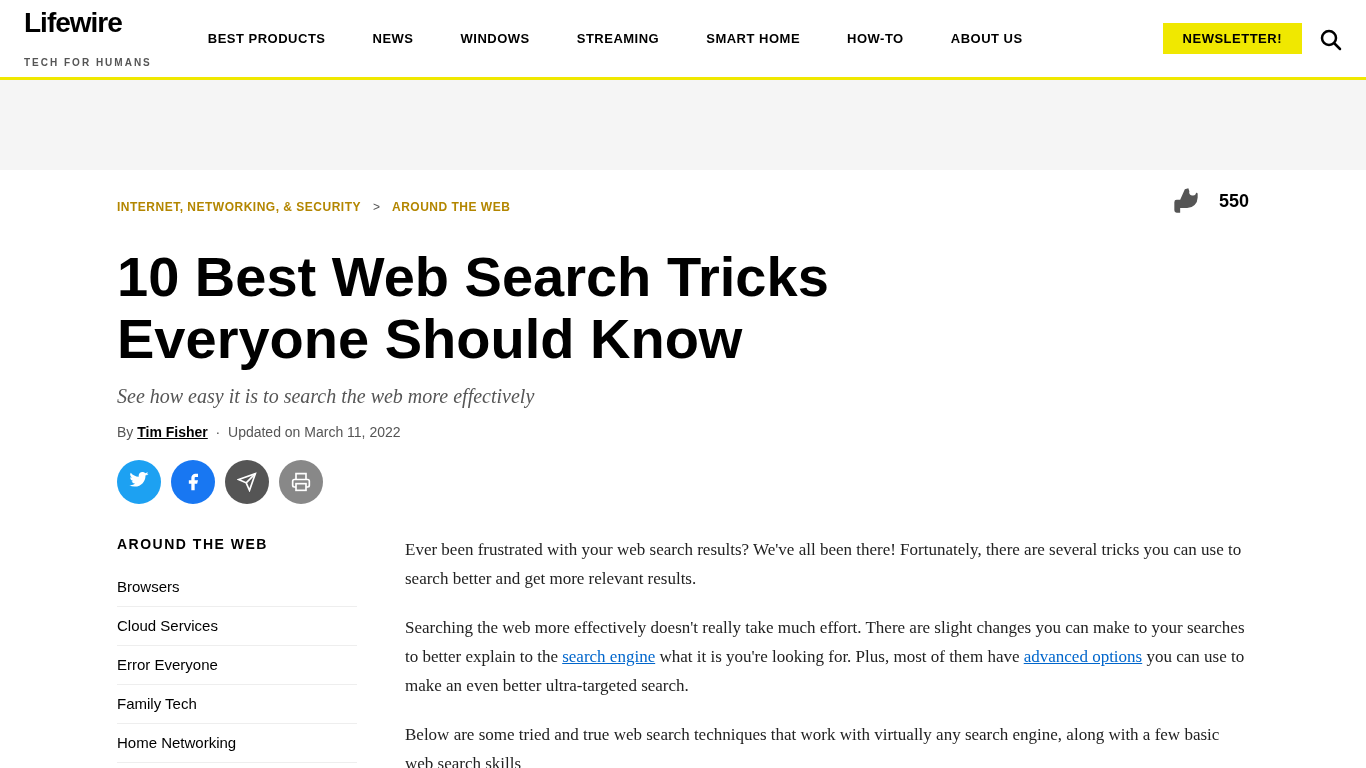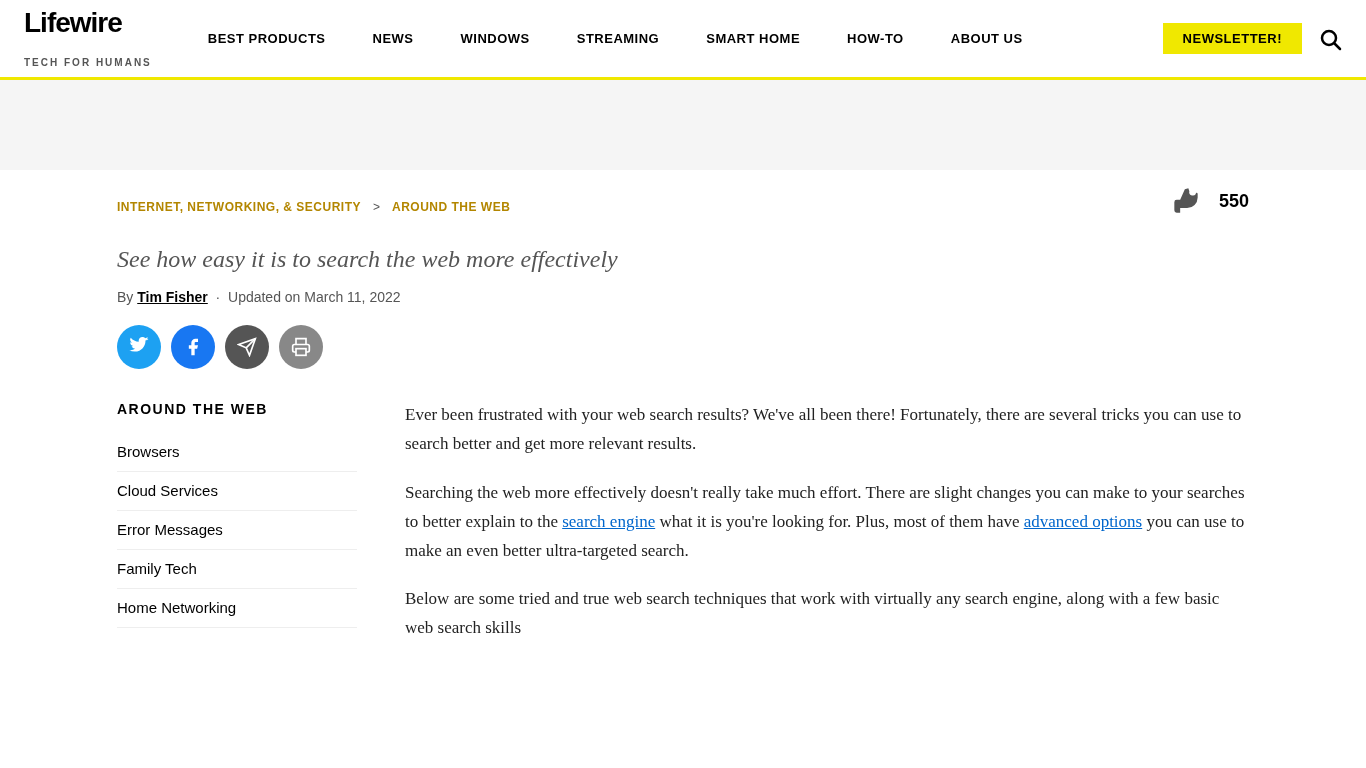--- a/index.html
+++ b/index.html
@@ -131,21 +131,21 @@
       font-size: 56px;
       font-weight: 700;
       line-height: 1.1;
       color: #000;
       font-family: Arial, sans-serif;
       max-width: 900px;
       margin-bottom: 16px;
       clear: both;
     }
     .article-subtitle {
-      font-size: 24px;
+      font-size: 20px;
       color: #555;
       font-family: 'Georgia', serif;
       font-style: italic;
       margin-bottom: 16px;
       max-width: 800px;
     }
     .article-meta {
       font-size: 14px;
       color: #555;
       font-family: Arial, sans-serif;
@@ -267,20 +267,21 @@
       <a class="breadcrumb-link" href="#">AROUND THE WEB</a>
     </div>
     <div class="like-area">
       <svg width="28" height="28" viewBox="0 0 24 24" fill="#555" xmlns="http://www.w3.org/2000/svg">
         <path d="M7 22H4a2 2 0 0 1-2-2v-7a2 2 0 0 1 2-2h3m7-10 .87 2.59A2 2 0 0 0 20.78 5h.22a1 1 0 0 1 1 1v3a9 9 0 0 1-9 9H7V11l4-9z"></path>
       </svg>
       <span class="like-count">550</span>
     </div>
   </div>
 
+  <h1 class="article-title">10 Best Web Search Tricks Everyone Should Know</h1>
   <p class="article-subtitle">See how easy it is to search the web more effectively</p>
   <p class="article-meta">
     <span>By</span>
     <a href="#">Tim Fisher</a>
     &nbsp;·&nbsp;
     <span>Updated on March 11, 2022</span>
   </p>
 
   <div class="social-buttons">
     <button class="social-btn twitter">
@@ -313,21 +314,21 @@
     <aside class="sidebar">
       <h3 class="sidebar-section-title">AROUND THE WEB</h3>
       <ul class="sidebar-list">
         <li>
           <a href="#">Browsers</a>
         </li>
         <li>
           <a href="#">Cloud Services</a>
         </li>
         <li>
-          <a href="#">Error Messages</a>
+          <a href="#">Error Everyone</a>
         </li>
         <li>
           <a href="#">Family Tech</a>
         </li>
         <li>
           <a href="#">Home Networking</a>
         </li>
       </ul>
     </aside>
 

